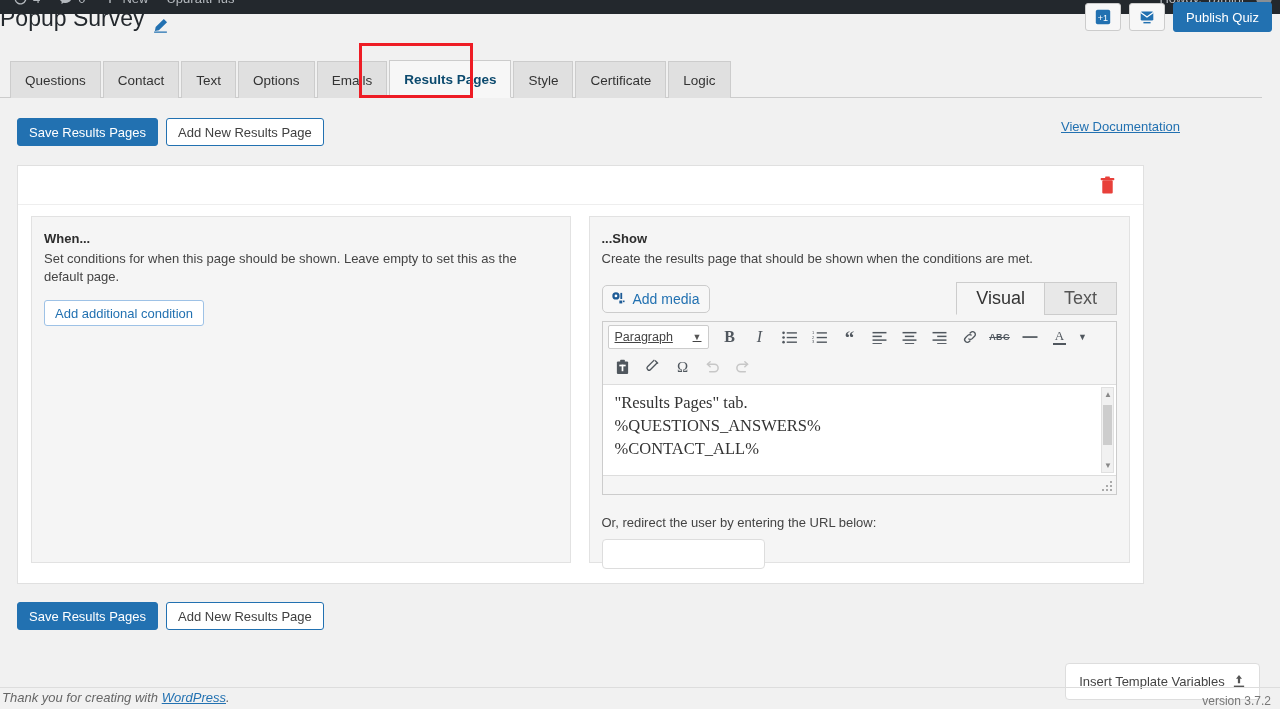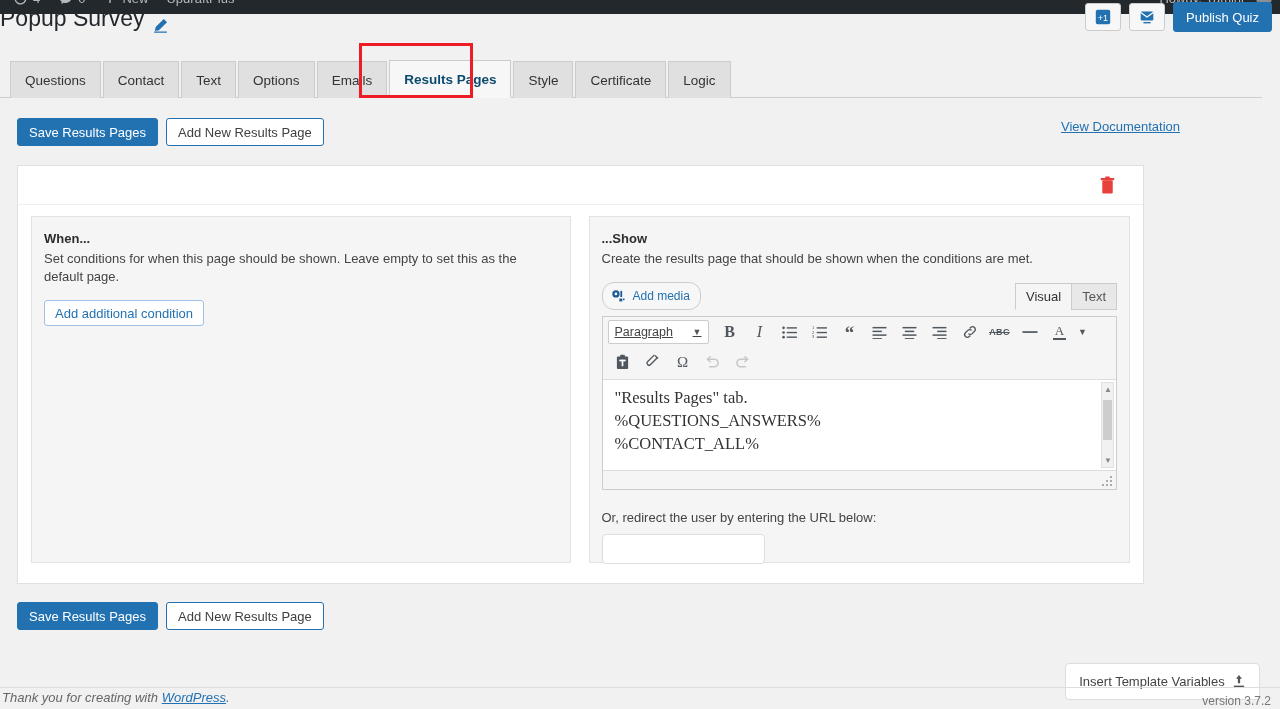--- a/index.html
+++ b/index.html
@@ -97,27 +97,27 @@
   .panel-desc { color:#444; font-size:13px; margin-bottom:14px; line-height:1.4; }
 
   .cond-btn {
     background:#fff; color:#2271b1; border:1px solid #9ec2e6; border-radius:3px;
     height:26px; padding:0 10px; font-size:13px; cursor:pointer; display:inline-flex; align-items:center;
   }
 
   
   #editor-toolbar-row { display:flex; align-items:center; justify-content:space-between; margin-bottom:0; }
   #addmedia-btn {
-    background:#f7f7f7; border:1px solid #ccc; border-radius:12px;
+    background:#f7f7f7; border:1px solid #ccc; border-radius:5px;
     height:28px; padding:0 10px 0 7px; display:flex; align-items:center; gap:6px;
-    color:#2271b1; font-size:12px; cursor:pointer;
+    color:#2271b1; font-size:14px; cursor:pointer;
   }
   .vt-tabs { display:flex; }
   .vt-tab {
-    border:1px solid #ccc; background:#e8e8e8; padding:5px 10px; font-size:13px;
+    border:1px solid #ccc; background:#e8e8e8; padding:5px 19px; font-size:18px;
     color:#555; cursor:pointer; margin-left:-1px;
   }
   .vt-tab.active { background:#f5f5f5; border-bottom-color:#f5f5f5; color:#333; }
 
   #editor-box { border:1px solid #ccc; background:#fff; margin-top:6px; }
   #tb-row1, #tb-row2 { display:flex; align-items:center; gap:0px; padding:3px 5px; background:#f5f5f5; }
   #tb-row1 { border-bottom:0; }
   #tb-row2 { border-bottom:1px solid #ddd; padding-bottom:5px;}
   .tbi {
     width:30px; height:24px; display:flex; align-items:center; justify-content:center;

